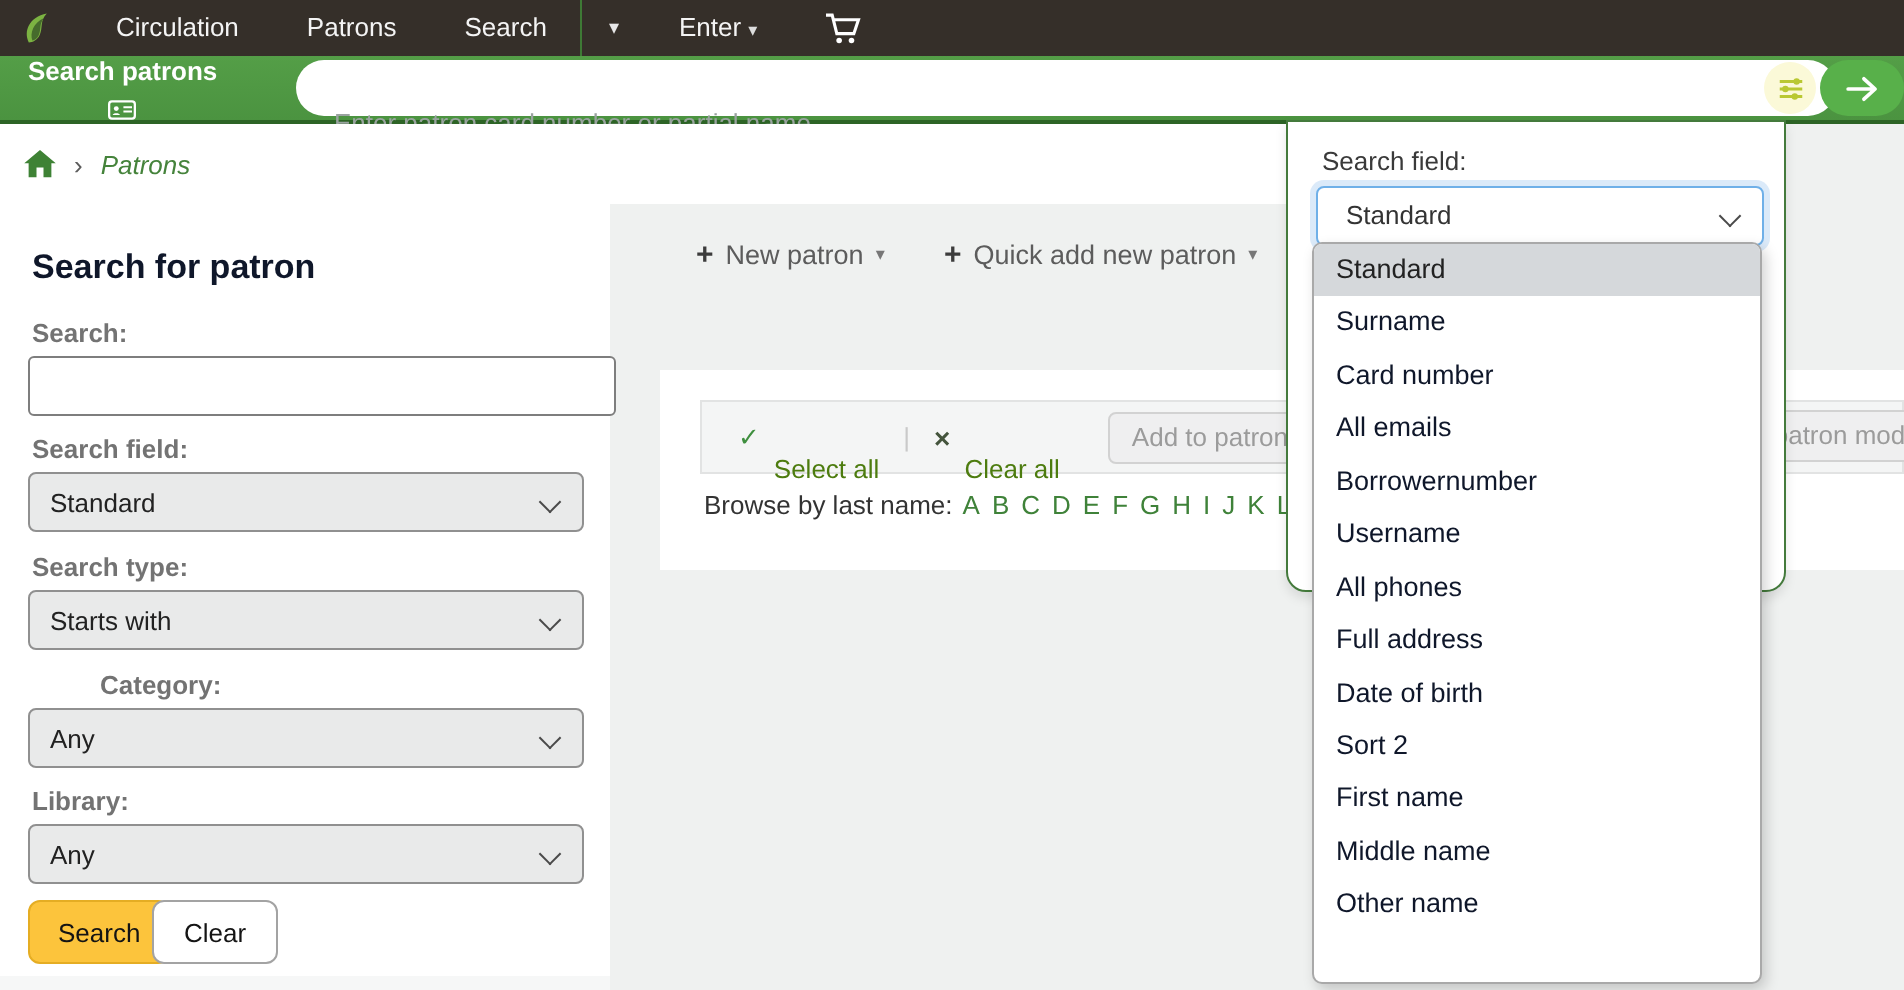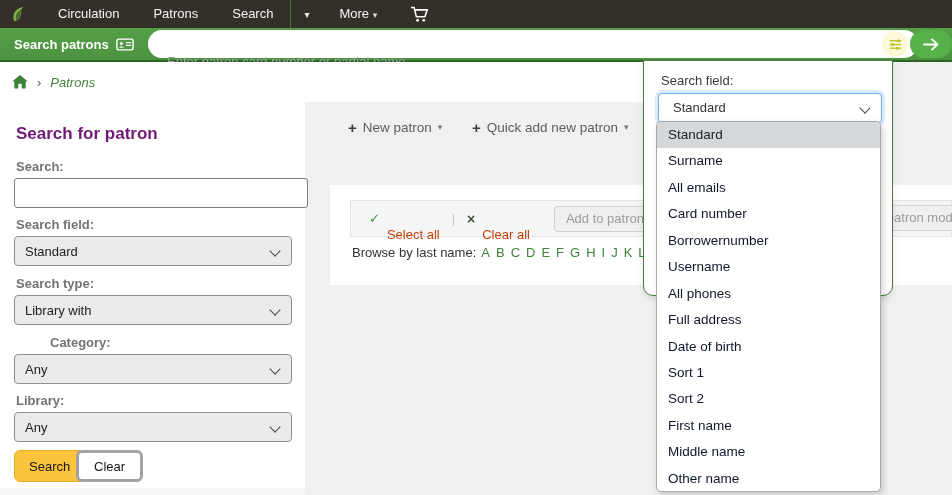--- a/index.html
+++ b/index.html
@@ -7,51 +7,51 @@
        font-family:"Liberation Sans","DejaVu Sans",sans-serif;font-size:13px;color:#333;}
   
   #topnav{position:absolute;left:0;top:0;right:0;height:28px;background:#352f29;display:flex;align-items:center;color:#f4f4f4;}
   #topnav .logo{width:18px;height:18px;margin:0 14px 0 9px;}
   #topnav .navitem{padding:0 17px;height:28px;line-height:28px;cursor:pointer;}
   #topnav .navsep{width:1px;height:28px;background:#3e7a35;}
   #topnav .navcaret{padding:0 13px;font-size:10px;color:#e8e8e8;}
   #topnav .cart{margin-left:6px;padding:0 10px;display:flex;align-items:center;}
   
   #gbar{position:absolute;left:0;top:28px;right:0;height:32px;background:linear-gradient(#549e47,#4b9340);border-bottom:2px solid #2d6426;}
-  #gbar .sp-label{position:absolute;left:14px;top:0;height:32px;display:flex;align-items:center;gap:7px;color:#fff;font-weight:bold;}
+  #gbar .sp-label{position:absolute;left:14px;top:0;height:32px;display:flex;align-items:center;gap:7px;color:#fff;font-weight:bold;flex-direction:column;}
   #gbar .pill{position:absolute;left:148px;top:2px;right:34px;height:28px;background:#fff;border-radius:14px;}
   #gbar input{position:absolute;left:165px;top:20px;width:620px;height:24px;border:none;outline:none;font-size:13px;color:#444;background:transparent;font-family:inherit;}
   #gbar input::placeholder{color:#9aa3a0;}
   .filter-btn{position:absolute;right:44px;top:3px;width:26px;height:26px;border-radius:50%;background:#fbf9d8;display:flex;align-items:center;justify-content:center;cursor:pointer;}
   .go-btn{position:absolute;right:0;top:2px;width:42px;height:28px;background:#58b04a;border-radius:14px;display:flex;align-items:center;justify-content:center;cursor:pointer;}
   
   #crumbband{position:absolute;left:0;top:62px;width:643px;height:40px;background:#fff;display:flex;align-items:center;}
   #gray-tr{position:absolute;left:643px;top:62px;right:0;height:40px;background:#eff1f0;}
   #gray-main{position:absolute;left:305px;top:102px;right:0;bottom:0;background:#eff1f0;}
   #side-bottom{position:absolute;left:0;top:488px;width:305px;bottom:0;background:#f6f7f7;}
   #crumbband .sep{color:#5c5c5c;margin:0 9px;font-size:13px;}
   #crumbband .current{color:#45833b;font-style:italic;}
   
   #sidebar{position:absolute;left:0;top:102px;width:305px;height:386px;background:#fff;}
-  #sidebar h1{position:absolute;left:16px;top:22px;margin:0;font-size:17px;color:#701a75;text-align:center;}
+  #sidebar h1{position:absolute;left:16px;top:22px;margin:0;font-size:17px;color:#0f172a;text-align:center;}
   .sb-label{position:absolute;left:16px;font-weight:bold;color:#737373;}
   .sb-input{position:absolute;left:14px;width:276px;height:28px;border:1px solid #7e7e7e;border-radius:3px;background:#fff;font-family:inherit;font-size:13px;padding:0 8px;box-sizing:content-box;}
   .sb-select{position:absolute;left:14px;width:278px;height:30px;background:#e9eaea;border:1px solid #909090;border-radius:4px;line-height:30px;padding-left:10px;box-sizing:border-box;color:#222;cursor:pointer;}
   .chev{position:absolute;right:12px;top:10px;width:7px;height:7px;border-right:1.7px solid #4a4a4a;border-bottom:1.7px solid #4a4a4a;transform:rotate(45deg);}
   .btn-yellow{position:absolute;left:14px;top:348px;height:32px;padding:0 14px;background:#fcc43c;border:1px solid #e5ad23;border-radius:6px;font-size:13px;color:#141414;cursor:pointer;font-family:inherit;}
-  .btn-clear{position:absolute;left:76px;top:348px;height:32px;padding:0 15px;background:#fff;border:3px solid #a3a3a3;border-radius:6px;font-size:13px;color:#141414;cursor:pointer;font-family:inherit;}
+  .btn-clear{position:absolute;left:76px;top:348px;height:32px;padding:0 15px;background:#fff;border:1px solid #a3a3a3;border-radius:6px;font-size:13px;color:#141414;cursor:pointer;font-family:inherit;}
   
   .plain-btn{position:absolute;top:116px;height:22px;display:flex;align-items:center;gap:6px;color:#5c5c5c;font-size:13.5px;cursor:pointer;}
   .plain-btn .plus{color:#3c3c3c;font-weight:bold;font-size:15px;}
   .plain-btn .caret{font-size:9px;color:#777;}
   #card{position:absolute;left:330px;top:185px;right:0;height:100px;background:#fff;}
   #strip{position:absolute;left:350px;top:200px;right:0;height:37px;background:#f4f5f5;border:1px solid #e2e3e3;box-sizing:border-box;display:flex;align-items:center;}
   #strip .check{color:#3f8f3f;font-weight:bold;margin:0 7px 0 18px;}
   #strip .cross{color:#44543c;font-weight:bold;margin:0 7px 0 0;font-size:14px;}
-  #strip .lbl{color:#c2410c;cursor:pointer;margin-top:31px;}
+  #strip .lbl{color:#4d7c0f;cursor:pointer;margin-top:31px;}
   #strip .divider{color:#c9c9c9;margin:0 12px;}
   .dis-btn{background:#efeff0;border:1px solid #d2d2d2;border-radius:4px;color:#9b9b9b;font-size:13px;height:26px;line-height:24px;padding:0 11px;box-sizing:border-box;white-space:nowrap;}
   #addlist-btn{margin-left:24px;}
   #batch-btn{position:absolute;left:838px;top:205px;width:220px;z-index:2;}
   #browse{position:absolute;left:352px;top:245px;display:flex;align-items:center;gap:4px;color:#333;}
   #browse a{color:#3f8239;text-decoration:none;cursor:pointer;padding:0 1px;}
   
   #popup{position:absolute;left:643px;top:60px;width:250px;height:236px;background:#fff;border:1px solid #447a3c;border-radius:0 0 10px 10px;box-shadow:0 3px 6px rgba(0,0,0,.10);z-index:5;box-sizing:border-box;}
   #popup .p-label{position:absolute;left:17px;top:12px;color:#3a3a3a;}
   #popup .p-select{position:absolute;left:14px;top:32px;width:224px;height:30px;background:#fff;border:1px solid #6fb0e8;border-radius:4px;box-shadow:0 0 0 3px rgba(110,170,230,.25);line-height:28px;padding-left:14px;box-sizing:border-box;color:#333;cursor:pointer;}
@@ -71,21 +71,21 @@
       <svg width="18" height="18" viewBox="0 0 20 20">
         <path d="M6 18 C3 12 6 4 16 2 C12 6 14 10 12 14 C10.8 16.6 8.2 18 6 18 Z" fill="#7cb342"></path>
         <path d="M8 17 C6.5 13 8.5 7 14.5 4.5 C11.5 8 13 11 11.5 14 C10.6 15.8 9.3 16.7 8 17 Z" fill="#466b2c"></path>
       </svg>
     </span>
     <span class="navitem">Circulation</span>
     <span class="navitem">Patrons</span>
     <span class="navitem">Search</span>
     <span class="navsep"></span>
     <span class="navcaret">▾</span>
-    <span class="navitem"><span>More</span> <span style="font-size:9px;color:#ddd;">▾</span></span>
+    <span class="navitem"><span>Enter</span> <span style="font-size:9px;color:#ddd;">▾</span></span>
     <span class="cart">
       <svg width="19" height="17" viewBox="0 0 24 22" fill="none" stroke="#ffffff" stroke-width="2">
         <path d="M1 2 h4 l3 12 h11 l3 -9 H6"></path>
         <circle cx="9.5" cy="18.5" r="1.8" fill="#fff" stroke="none"></circle>
         <circle cx="17.5" cy="18.5" r="1.8" fill="#fff" stroke="none"></circle>
       </svg>
     </span>
   </div>
 
   <div id="gbar">
@@ -131,21 +131,21 @@
     <h1>Search for patron</h1>
     <div class="sb-label" style="top:57px;">Search:</div>
     <input class="sb-input" style="top: 76px;" value="">
     <div class="sb-label" style="top:115px;">Search field:</div>
     <div class="sb-select" style="top:134px;">
       <span>Standard</span>
       <span class="chev"></span>
     </div>
     <div class="sb-label" style="top:174px;text-align:center;">Search type:</div>
     <div class="sb-select" style="top:193px;">
-      <span>Library with</span>
+      <span>Starts with</span>
       <span class="chev"></span>
     </div>
     <div class="sb-label" style="top:233px;margin-left:34px;">Category:</div>
     <div class="sb-select" style="top:252px;">
       <span>Any</span>
       <span class="chev"></span>
     </div>
     <div class="sb-label" style="top:291px;">Library:</div>
     <div class="sb-select" style="top:310px;">
       <span>Any</span>
@@ -201,27 +201,26 @@
     <div class="p-label">Search field:</div>
     <div class="p-select">
       <span>Standard</span>
       <span class="chev"></span>
     </div>
   </div>
 
   <div id="ddlist">
       <div class="dd-item">Standard</div>
       <div class="dd-item">Surname</div>
+      <div class="dd-item">Card number</div>
       <div class="dd-item">All emails</div>
-      <div class="dd-item">Card number</div>
       <div class="dd-item">Borrowernumber</div>
       <div class="dd-item">Username</div>
       <div class="dd-item">All phones</div>
       <div class="dd-item">Full address</div>
       <div class="dd-item">Date of birth</div>
-      <div class="dd-item">Sort 1</div>
       <div class="dd-item">Sort 2</div>
       <div class="dd-item">First name</div>
       <div class="dd-item">Middle name</div>
       <div class="dd-item">Other name</div>
     </div>
 
 </div>
 
 </body></html>

